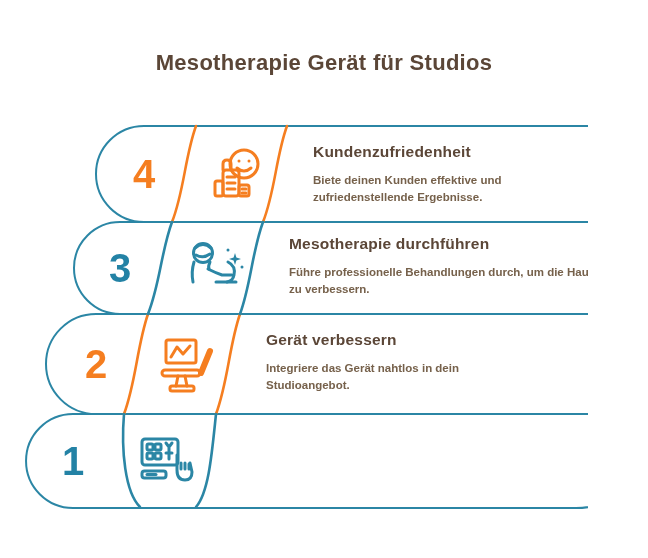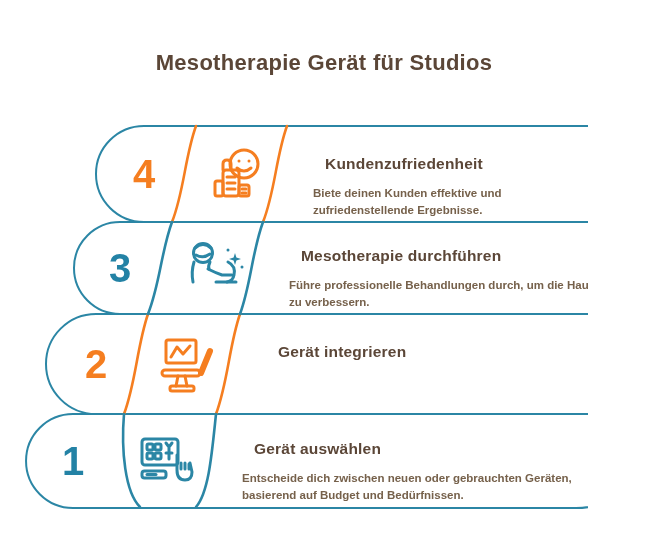--- a/index.html
+++ b/index.html
@@ -14,21 +14,21 @@
   .diagram-svg{position:absolute;left:0;top:0;}
   .step-number{
     position:absolute;transform:translate(-50%,-50%);
     font-size:40px;font-weight:bold;line-height:1;
   }
   .num-orange{color:#F57E20;}
   .num-teal{color:#2382A5;}
   .step-icon{position:absolute;width:64px;height:64px;}
   .step-text{position:absolute;}
   .step-title{
-    margin:12px;font-size:15.5px;font-weight:bold;color:#5B4637;letter-spacing:.2px;
+    margin:0;font-size:15.5px;font-weight:bold;color:#5B4637;letter-spacing:.2px;
   }
   .step-desc{
     margin:11px 0 0 0;font-size:11.5px;line-height:1.45;color:#76614B;font-weight:bold;
   }
 </style>
 </head>
 <body>
 
 <div class="stage">
 
@@ -102,34 +102,31 @@
   <div class="step-number num-orange" style="left:96px;top:364px">2</div>
   <svg class="step-icon" style="left:158px;top:333px" viewBox="0 0 64 64" stroke="#F57E20" stroke-width="3" fill="none" stroke-linecap="round" stroke-linejoin="round">
     <rect x="8" y="7" width="30" height="23" rx="2"></rect>
     <path d="M 13 24 L 19 14 L 25 21 L 32 13"></path>
     <rect x="4" y="37" width="38" height="6" rx="3"></rect>
     <path d="M 43 40 L 52 18" stroke-width="6"></path>
     <path d="M 20 43 L 18 53 M 27 43 L 29 53"></path>
     <rect x="12" y="53" width="24" height="5" rx="2"></rect>
   </svg>
   <div class="step-text" style="left:266px;top:331px;width:330px">
-    <h3 class="step-title">Gerät integrieren</h3>
+    <h3 class="step-title">Gerät verbessern</h3>
+    <p class="step-desc" style="max-width:250px">Integriere das Gerät nahtlos in dein Studioangebot.</p>
   </div>
 
   <div class="step-number num-teal" style="left:73px;top:461px">1</div>
   <svg class="step-icon" style="left:135px;top:430px" viewBox="0 0 64 64" stroke="#2B86A5" stroke-width="3" fill="none" stroke-linecap="round" stroke-linejoin="round">
     <rect x="7" y="9" width="36" height="26" rx="3"></rect>
     <rect x="12" y="14" width="6" height="6" rx="1.5"></rect>
     <rect x="20" y="14" width="6" height="6" rx="1.5"></rect>
     <rect x="12" y="23" width="6" height="6" rx="1.5"></rect>
     <rect x="20" y="23" width="6" height="6" rx="1.5"></rect>
     <path d="M 31 13 L 34 17 M 37 13 L 34 17 M 34 17 V 29 M 31 23 H 37"></path>
     <rect x="7" y="41" width="24" height="7" rx="2.5"></rect>
     <path d="M 12 44.5 H 21"></path>
     <path d="M 42 25 V 40 Q 42 50 50 50 Q 57 50 57 42 L 55 33"></path>
     <path d="M 46 33 V 39 M 50 33 V 39 M 54 34 V 39"></path>
   </svg>
-  <div class="step-text" style="left:242px;top:428px;width:360px">
-    <h3 class="step-title">Gerät auswählen</h3>
-    <p class="step-desc" style="max-width:348px">Entscheide dich zwischen neuen oder gebrauchten Geräten, basierend auf Budget und Bedürfnissen.</p>
-  </div>
 
 </div>
 
 </body></html>

